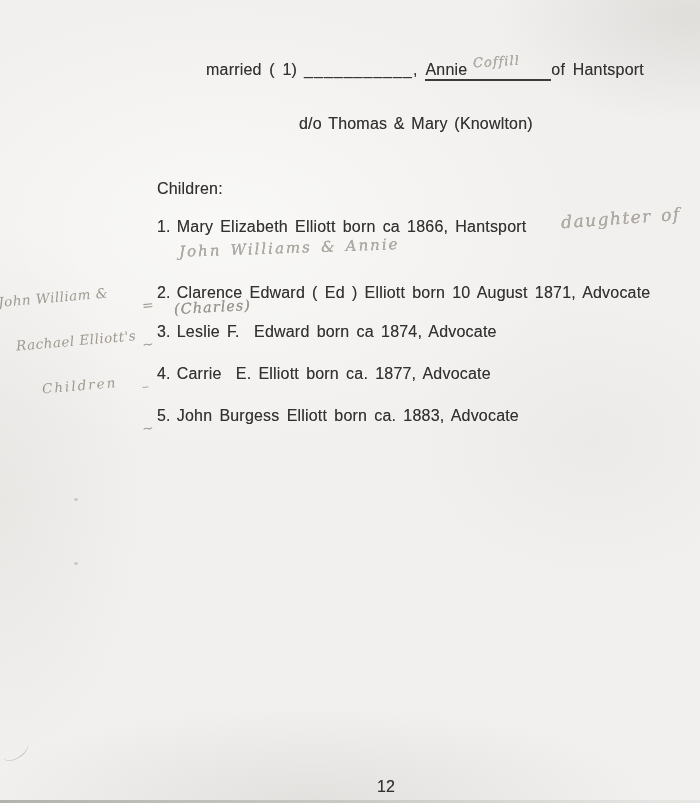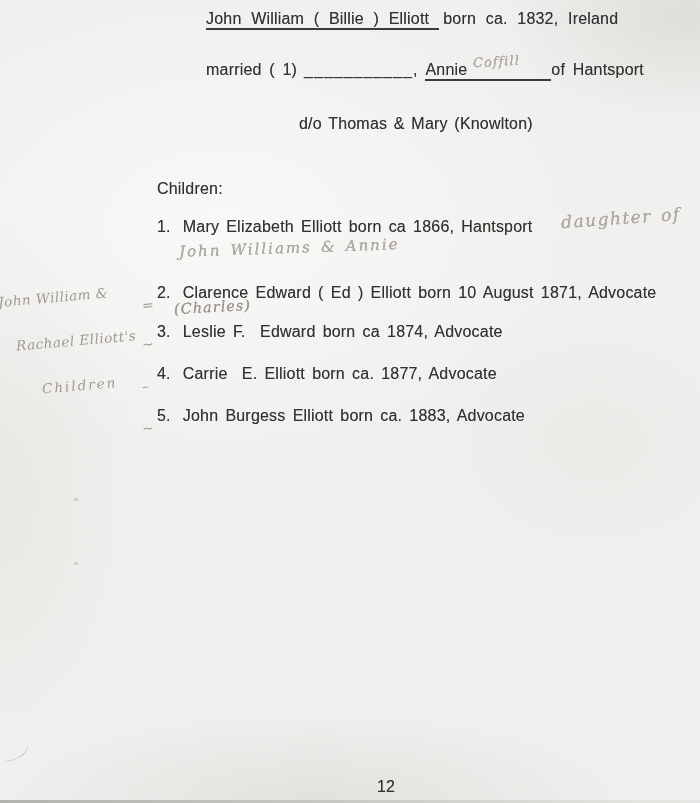--- a/index.html
+++ b/index.html
@@ -50,21 +50,21 @@
   .l-m2       { left: 206px; top: 94px;  word-spacing: 4px; }
   .l-m2 .ul   { margin-left: 22px; padding: 0 9px 1px 9px; }
   .l-parents2 { left: 299px; top: 115px; word-spacing: 2px; }
 
   .l-children { left: 157px; top: 180px; }
 
   
   .item { left: 157px; word-spacing: 2.5px; }
   .i1 { top: 218px; } .i2 { top: 284px; } .i3 { top: 323px; }
   .i4 { top: 365px; } .i5 { top: 407px; }
-  .item .itext { margin-left: 12px; }
+  .item .itext { margin-left: 6px; }
   .tick {
     position: absolute; left: -15px; top: 13px;
     font-size: 14px; color: #a19d94; letter-spacing: -1px;
     transform: rotate(-6deg); text-shadow: none;
   }
   .note-daughter {
     position: absolute; left: 404px; top: -10px;
     font-size: 17px; letter-spacing: 1.5px; color: #b1ada4;
     transform: rotate(-4deg);
   }
@@ -104,21 +104,20 @@
   }
   .speck { position: absolute; width: 4px; height: 3px; border-radius: 50%; background: rgba(150,148,143,0.4); }
   .speck-a { left: 74px; top: 498px; }
   .speck-b { left: 74px; top: 562px; }
 </style>
 </head>
 <body>
 
 <div class="page">
 
-  <div class="typed l-name"><span class="ul">John William ( Billie ) Elliott</span><span class="rest">born ca. 1832, Ireland</span></div>
 
 
   <div class="typed l-m1"><span>married ( 1)</span><span class="blankchars">___________,</span><span class="ul annie-group"><span>Annie</span><span class="blank-slot"><span class="hand coffill">Coffill</span></span></span><span>of Hantsport</span></div>
 
 
   <div class="typed l-parents2">d/o Thomas &amp; Mary (Knowlton)</div>
 
   <div class="typed l-children">Children:</div>
 
   <div class="typed item i1"><span class="num">1.</span><span class="itext">Mary Elizabeth Elliott born ca 1866, Hantsport</span><span class="hand note-daughter">daughter of</span><span class="hand note-parents">John Williams &amp; Annie</span></div>

